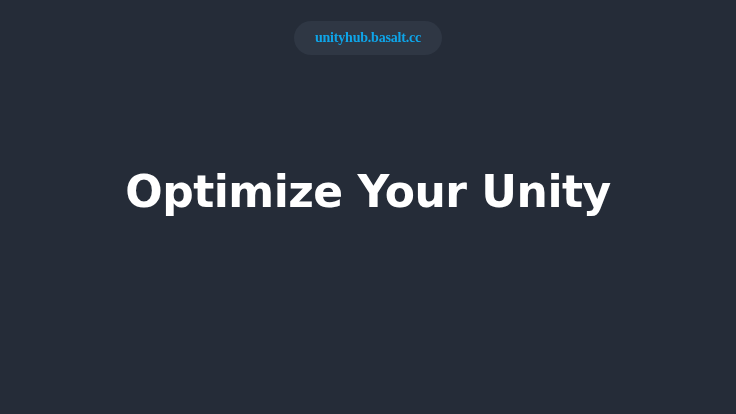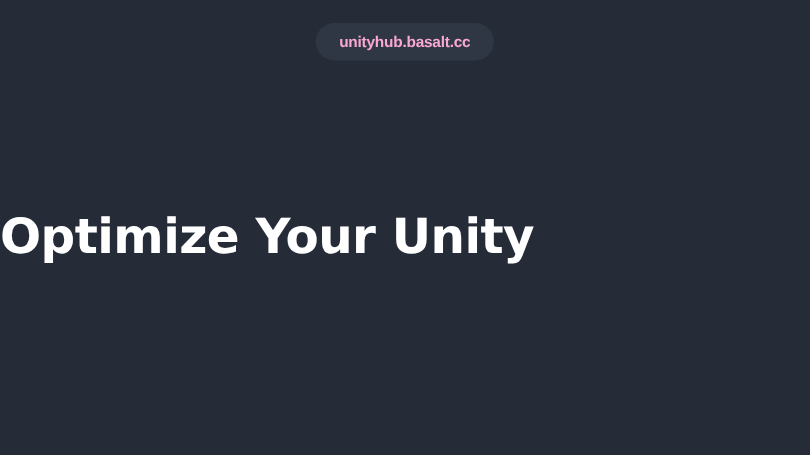--- a/index.html
+++ b/index.html
@@ -37,36 +37,36 @@
     align-items: center;
     justify-content: center;
     height: 34px;
     padding: 0 21px;
     border-radius: 17px;
     background: #2f3744;
     box-sizing: border-box;
   }
 
   #url-badge-label {
-    color: #f9a8d4;
+    color: #0ea5e9;
     font-size: 14px;
     font-weight: bold;
     letter-spacing: -0.2px;
     line-height: 1;
     white-space: nowrap;
-    font-family: Liberation Sans, sans-serif;
+    font-family: Liberation Serif, serif;
   }
 
   
   #hero {
     position: absolute;
-    top: 168px;
+    top: 144px;
     left: 0;
     width: 736px;
-    text-align: left;
+    text-align: center;
   }
 
   .hero-line {
     display: block;
     color: #ffffff;
     font-size: 44px;
     font-weight: bold;
     line-height: 54px;
     letter-spacing: -0.5px;
     white-space: nowrap;

